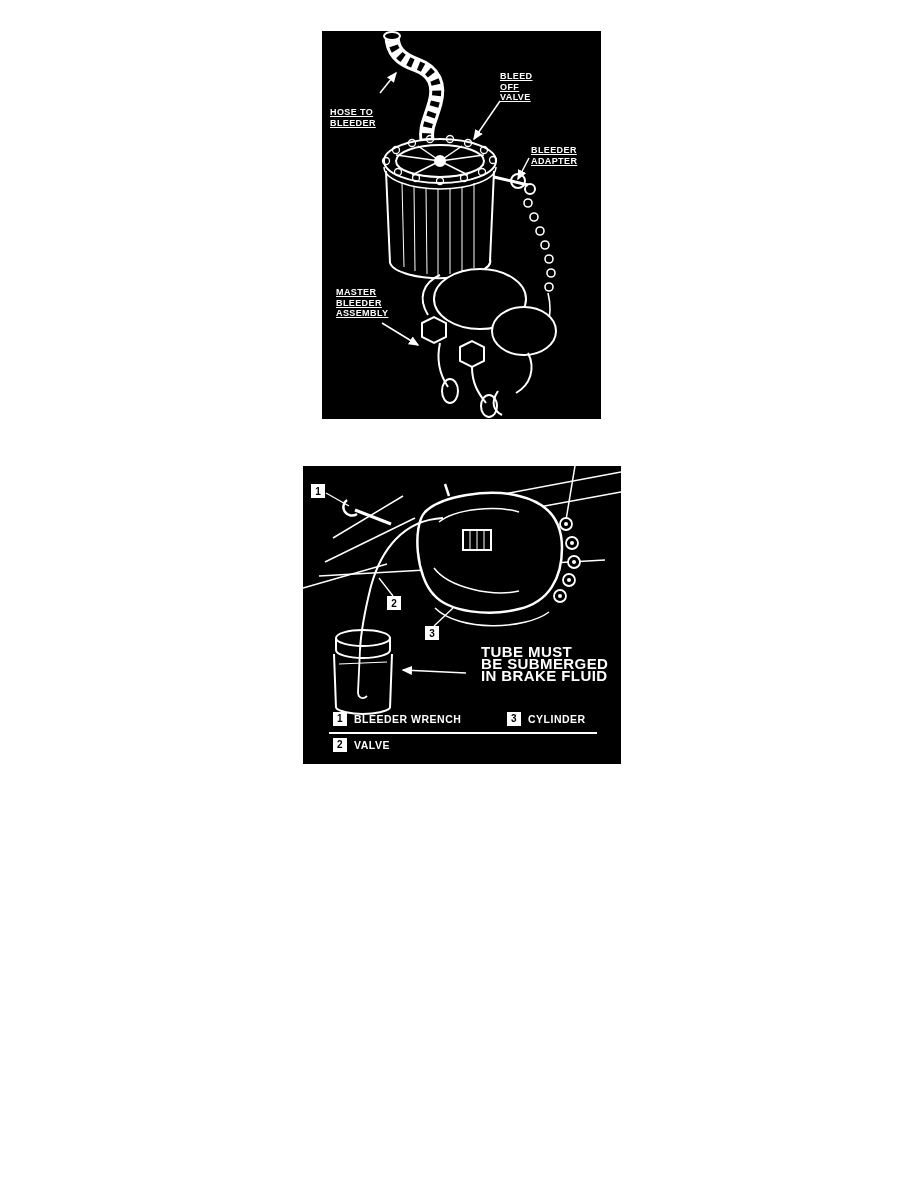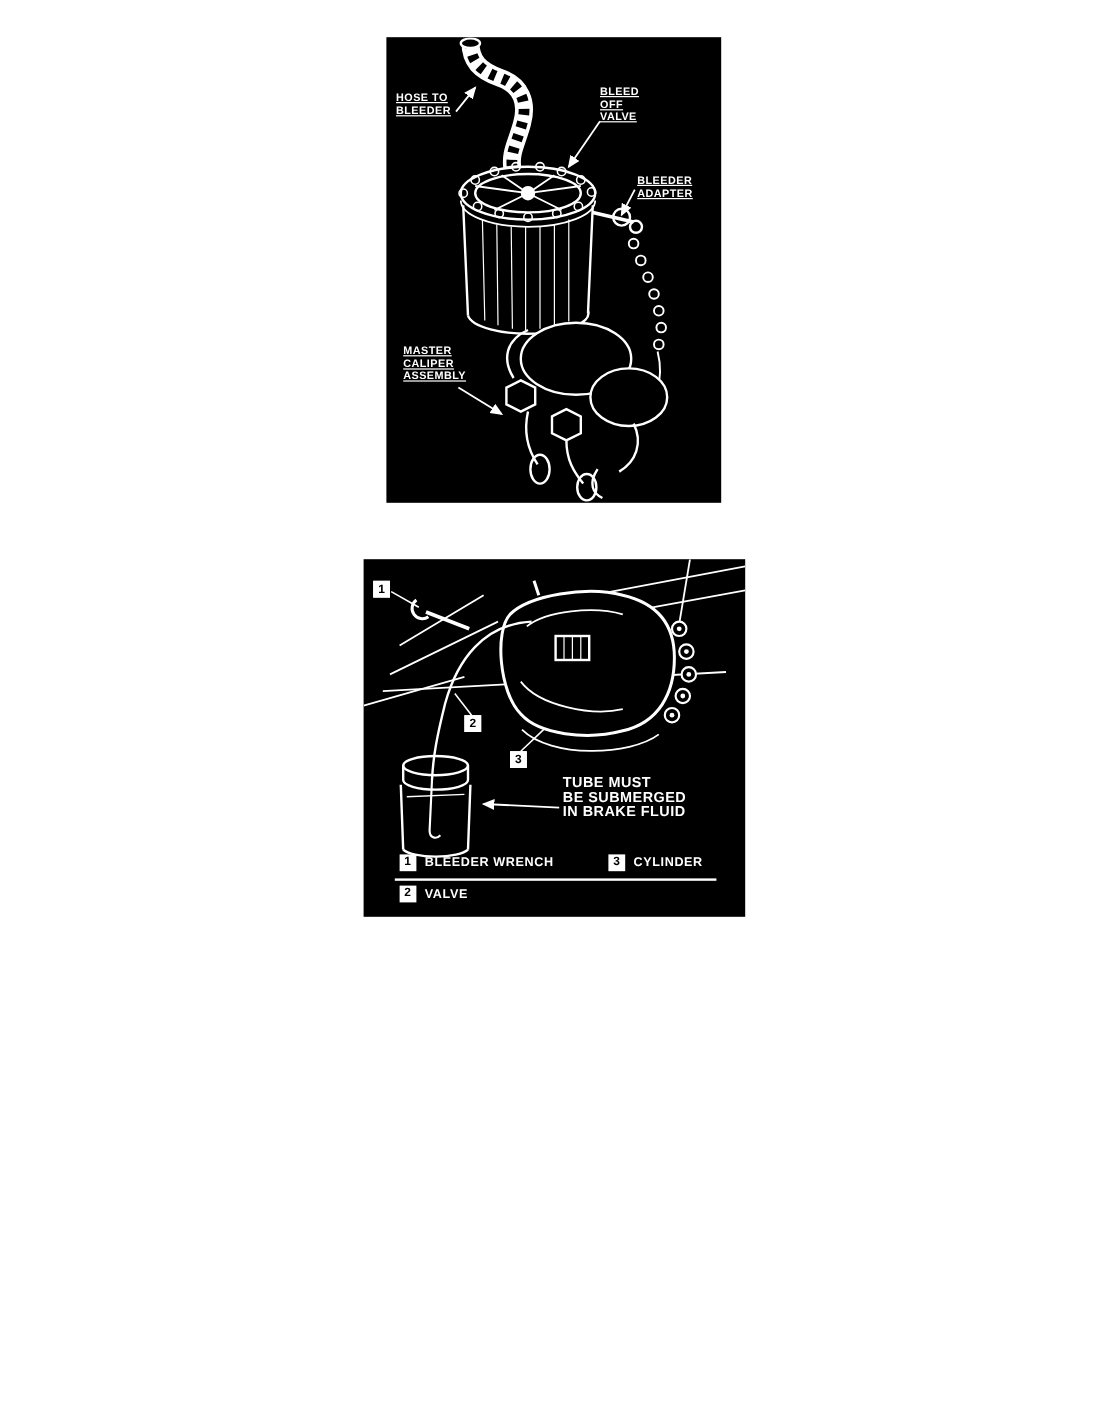--- a/index.html
+++ b/index.html
@@ -14,22 +14,23 @@
   .fig2 { left:303px; top:466px; width:318px; height:298px; }
   .fig svg { position:absolute; left:0; top:0; }
   .lbl {
     position:absolute; color:#fff; font-weight:bold;
     font-size:9px; line-height:10.5px; letter-spacing:.4px;
     white-space:pre-line;
     text-decoration:underline;
   }
   .note {
     position:absolute; color:#fff; font-weight:bold;
-    font-size:12px; line-height:12px; letter-spacing:.4px;
+    font-size:15px; line-height:12px; letter-spacing:.4px;
     white-space:pre-line;
+    margin-left:12px;
   }
   .callout {
     position:absolute; width:14px; height:14px;
     background:#fff; color:#000; border:1px solid #fff;
     font-weight:bold; font-size:10px; line-height:13px; text-align:center;
   }
   .legend-item {
     position:absolute; display:flex; align-items:center;
     color:#fff; font-weight:bold; font-size:10.5px; letter-spacing:.5px;
   }
@@ -118,29 +119,29 @@
       </g>
 
       <g stroke="#fff" stroke-width="1.5" fill="none">
         <path d="M58,62 L74,42" marker-end="url(#arw1)"></path>
         <path d="M178,70 L152,108" marker-end="url(#arw1)"></path>
         <path d="M207,127 L196,148" marker-end="url(#arw1)"></path>
         <path d="M60,292 L96,314" marker-end="url(#arw1)"></path>
       </g>
     </svg>
 
-    <div class="lbl" style="left:8px; top:45px;">HOSE TO
+    <div class="lbl" style="left:8px; top:76px;">HOSE TO
 BLEEDER</div>
     <div class="lbl" style="left:178px; top:40px;">BLEED
 OFF
 VALVE</div>
     <div class="lbl" style="left:209px; top:114px;">BLEEDER
 ADAPTER</div>
     <div class="lbl" style="left:14px; top:256px;">MASTER
-CALIPER
+BLEEDER
 ASSEMBLY</div>
   </figure>
 
   <figure class="fig fig2">
     <svg viewBox="0 0 318 298" width="318" height="298">
       <defs>
         <marker id="arw2" markerWidth="8" markerHeight="8" refX="6" refY="3" orient="auto">
           <path d="M0,0 L7,3 L0,6 Z" fill="#fff"></path>
         </marker>
       </defs>

